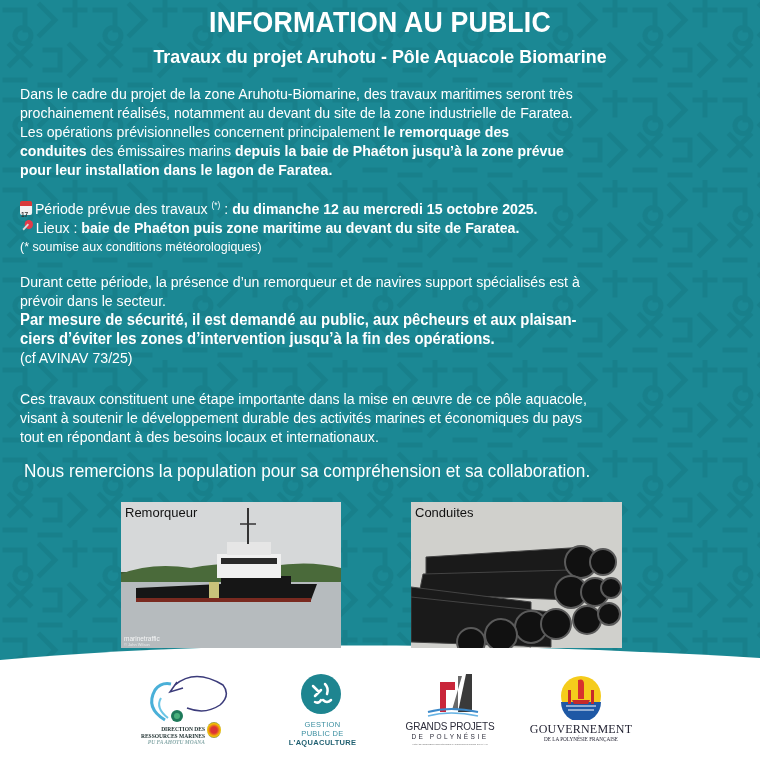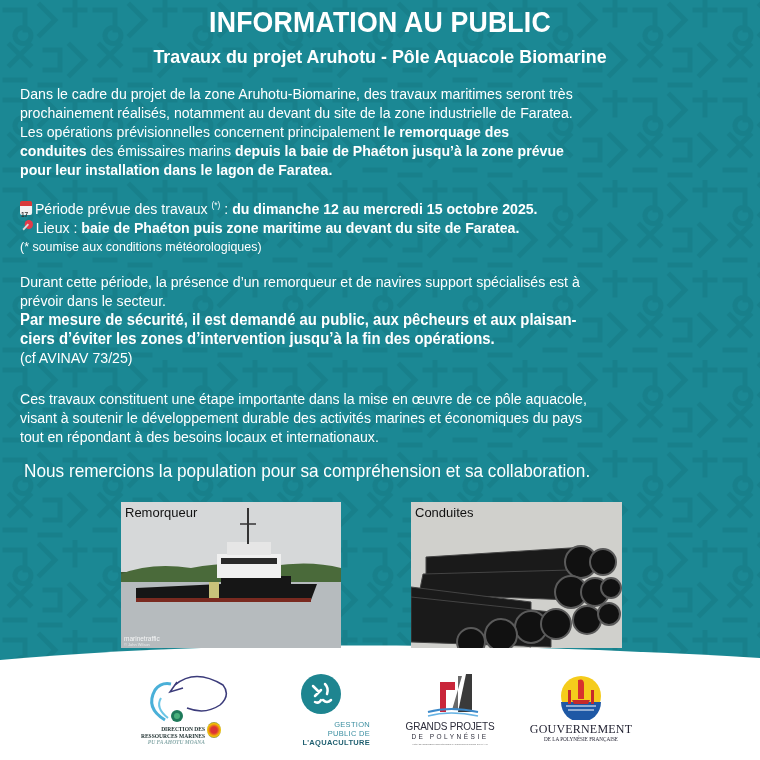--- a/index.html
+++ b/index.html
@@ -205,21 +205,21 @@
     </div>
     <div style="position:absolute; left:72px; top:52px; width:14px; height:16px; border-radius:50%; background:radial-gradient(circle,#d33 30%,#f5c400 60%,#1b55a5 90%);"></div>
   </div>
 
   <div class="logo logo-gda">
     <div style="position:absolute; left:26px; top:4px; width:40px; height:40px; border-radius:50%; background:#1e8590;">
       <svg width="40" height="40" viewBox="0 0 40 40">
         <path d="M12 12 L18 18 M14 22 L20 16 M24 10 Q28 14 26 20 M22 26 Q26 30 30 26 M14 28 Q18 30 20 26" stroke="#ffffff" stroke-width="2.5" fill="none" stroke-linecap="round"></path>
       </svg>
     </div>
-    <div style="position:absolute; left:0; top:50px; width:95px; text-align:right; font-size:7.5px; line-height:9px; color:#3a8ea0; letter-spacing:0.3px;">
+    <div style="position:absolute; left:0; top:50px; width:95px; text-align:center; font-size:7.5px; line-height:9px; color:#3a8ea0; letter-spacing:0.3px;">
       <div>GESTION</div>
       <div>PUBLIC DE</div>
       <div style="font-weight:bold; color:#1f5f70;">L'AQUACULTURE</div>
     </div>
   </div>
 
   <div class="logo logo-gpp">
     <svg width="100" height="50" viewBox="0 0 100 50">
       <path d="M40 12 L55 12 L55 20 L46 20 L46 42 L40 42 Z" fill="#c9263a"></path>
       <path d="M58 6 L62 6 L52 40 L66 40 L66 6 L70 6 L58 42 Z" fill="#6a6a6a"></path>

